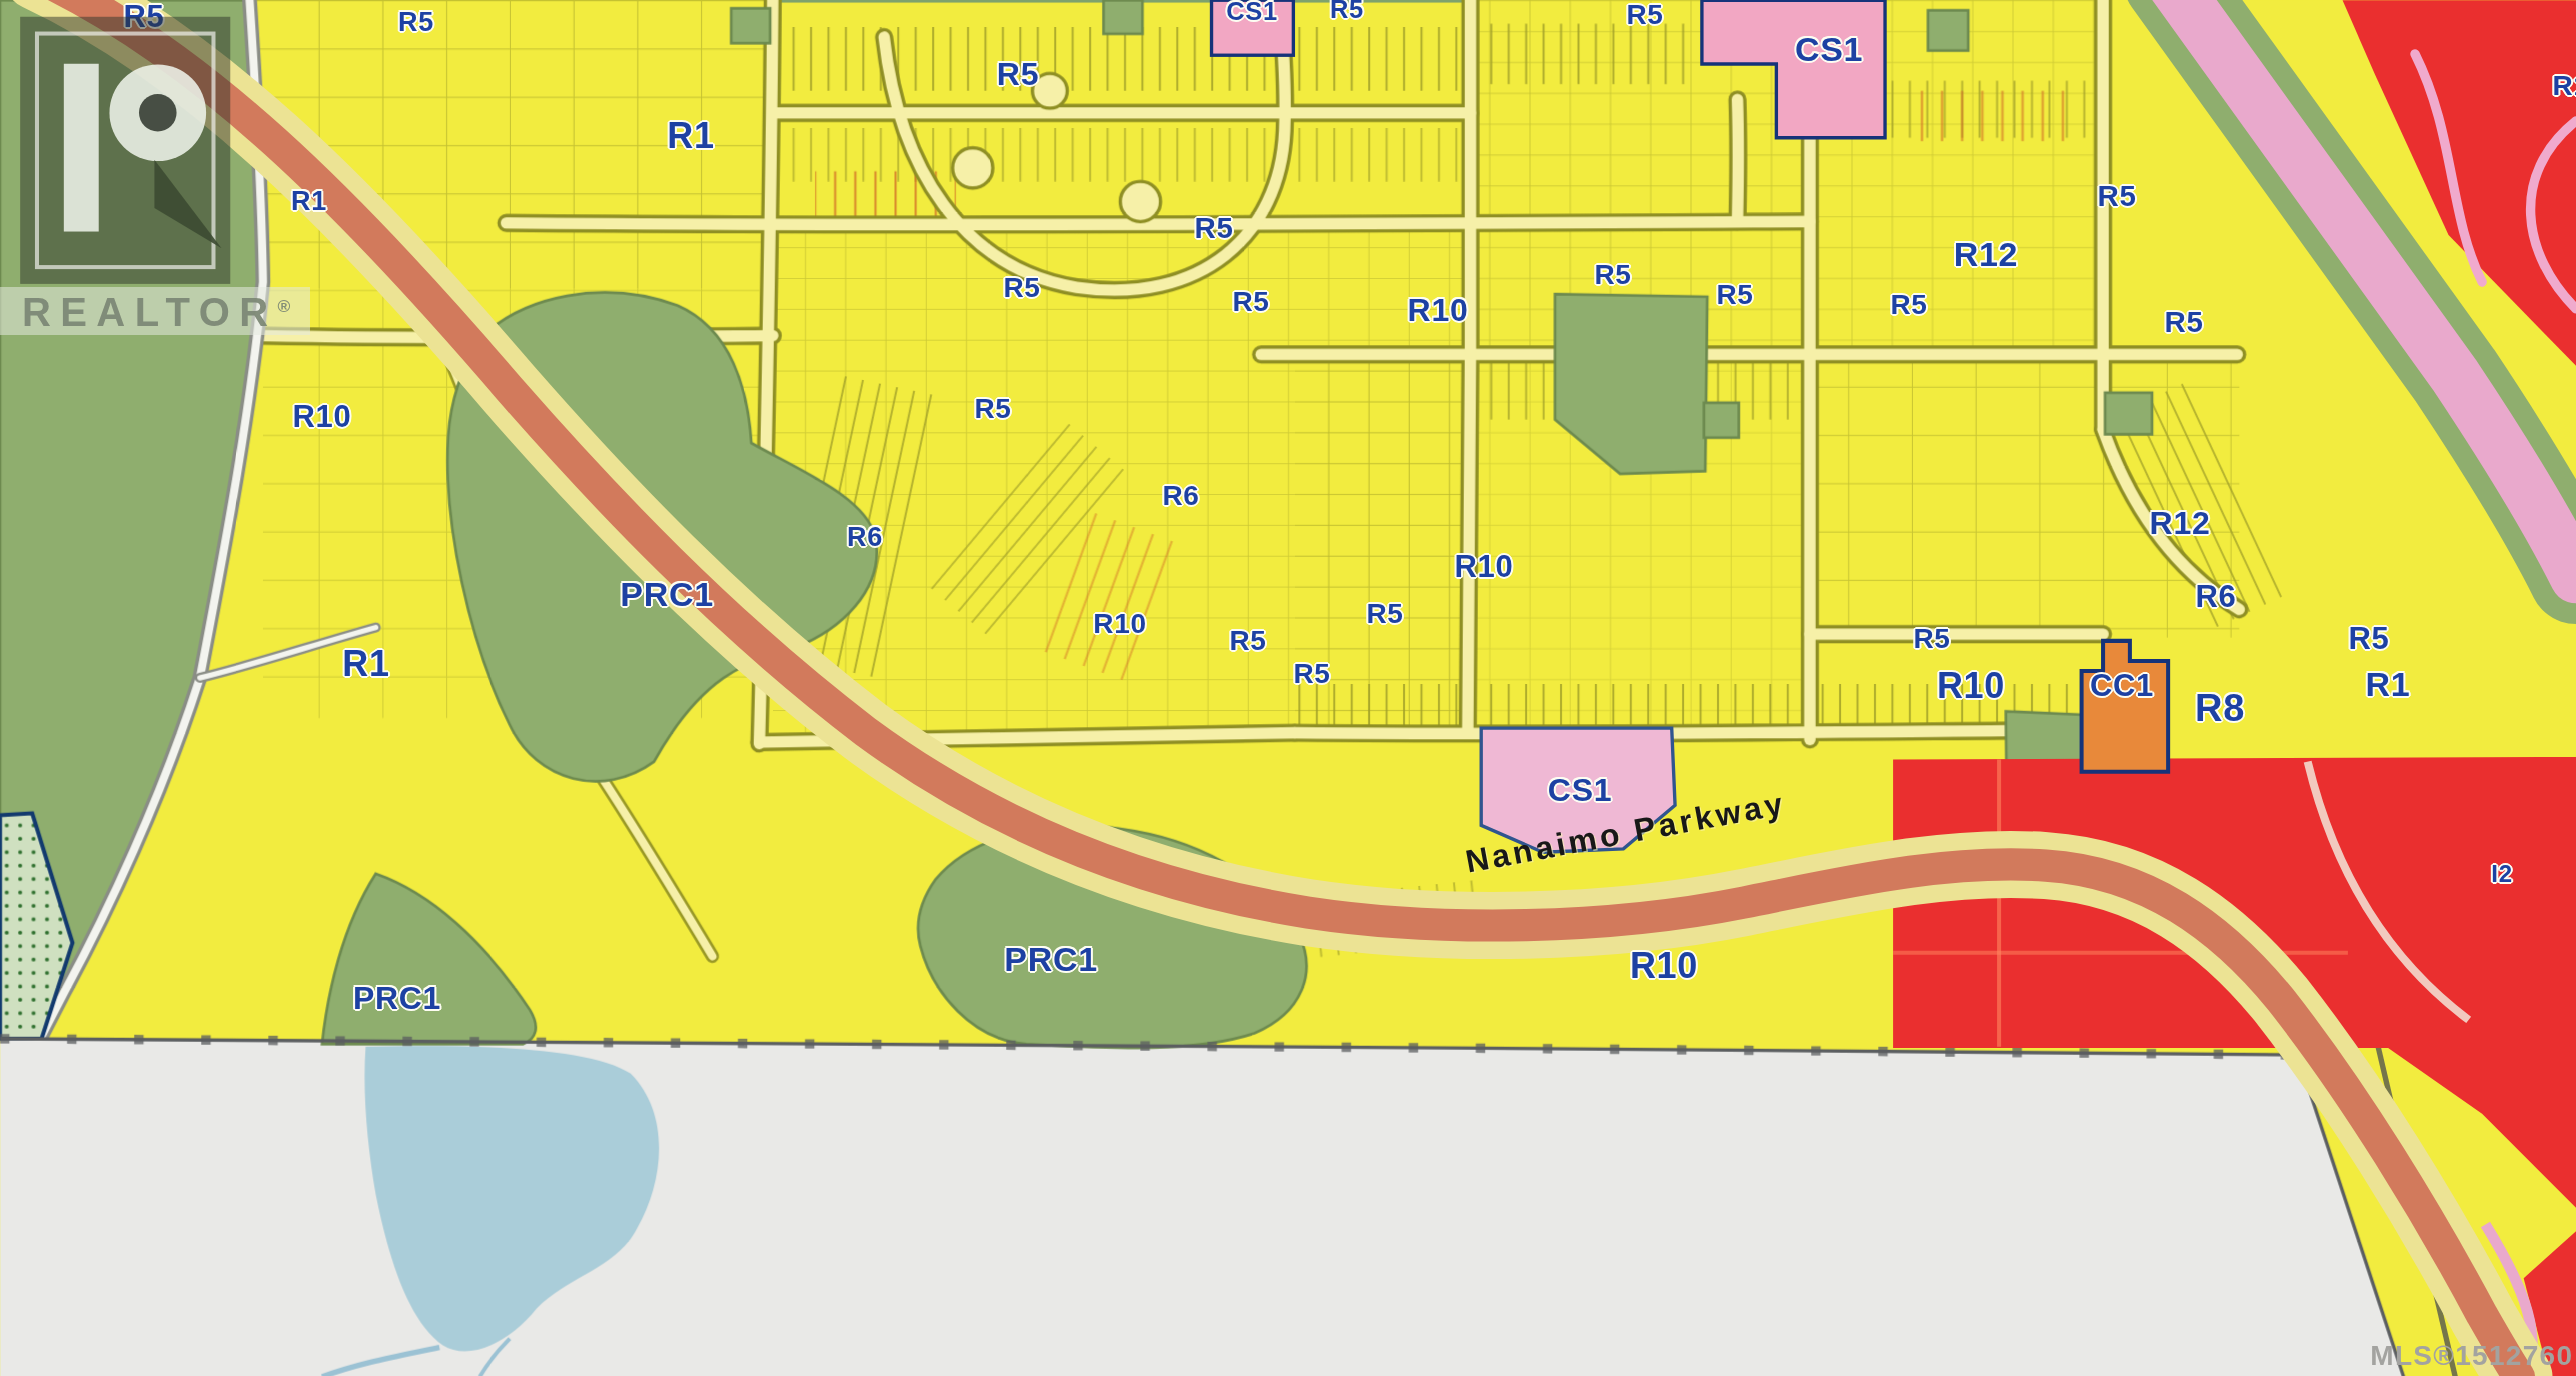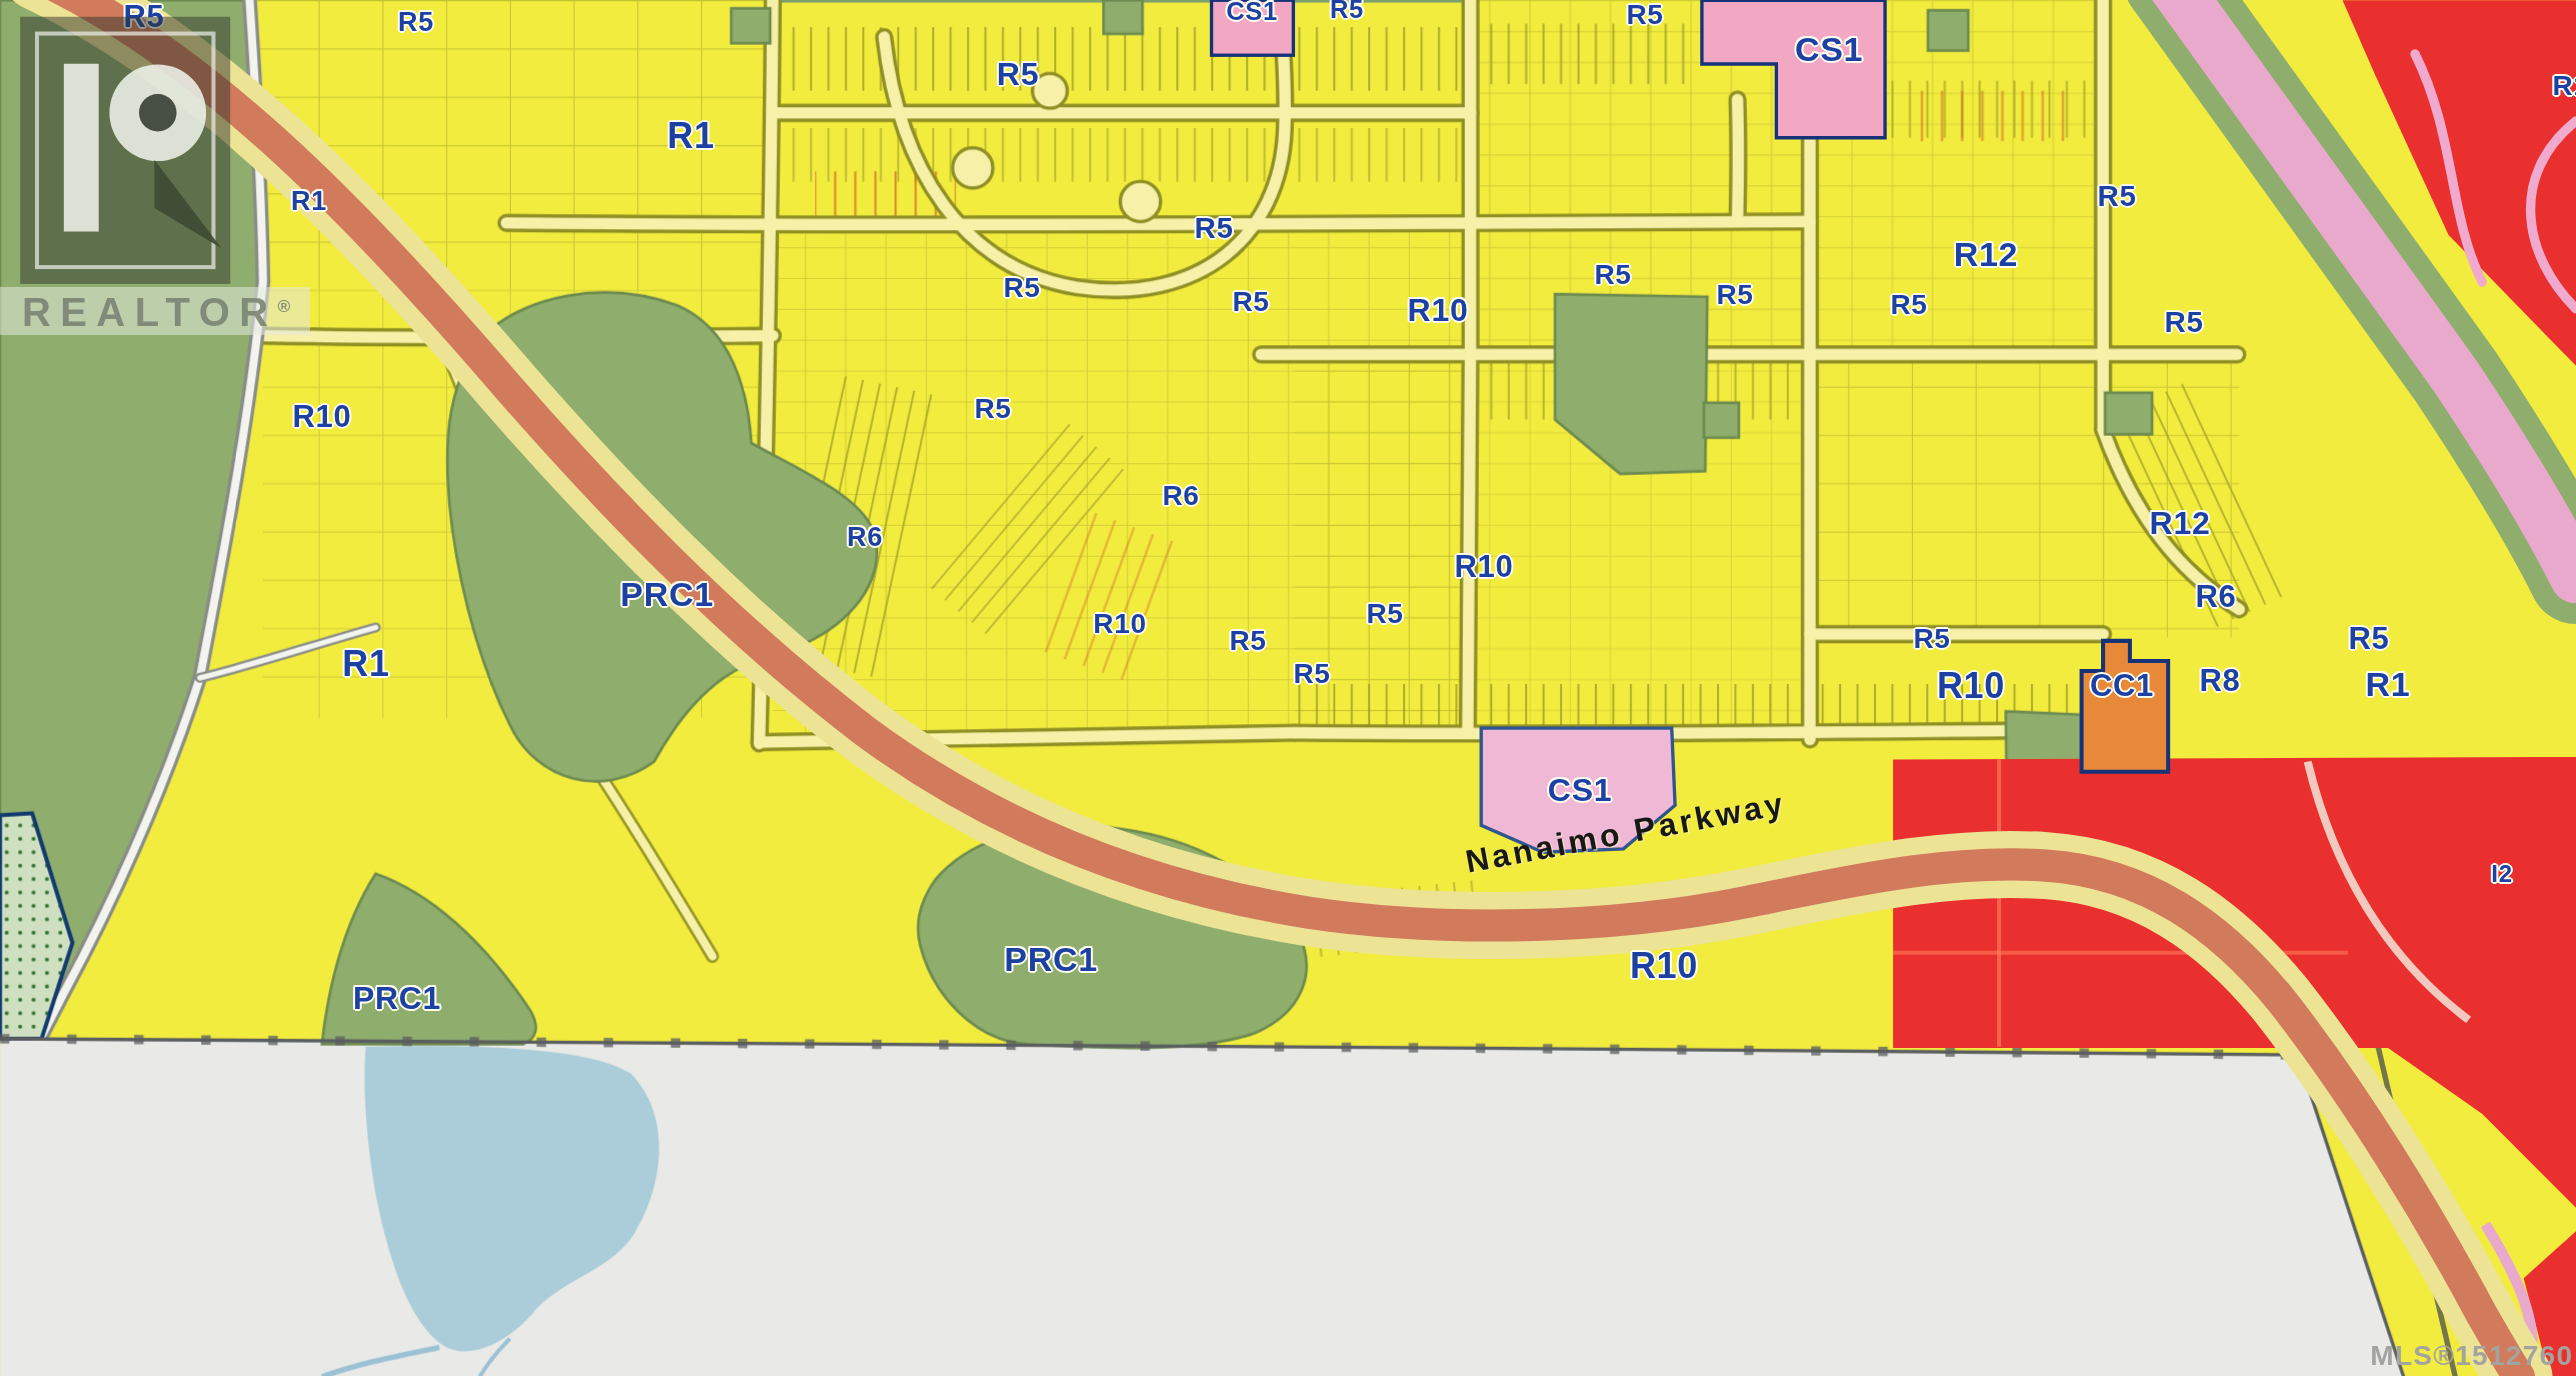--- a/index.html
+++ b/index.html
@@ -247,21 +247,21 @@
       <span class="zl" style="left: 1248px; top: 641px; font-size: 28px;">R5</span>
       <span class="zl" style="left: 1385px; top: 614px; font-size: 28px;">R5</span>
       <span class="zl" style="left: 1484px; top: 567px; font-size: 31px;">R10</span>
       <span class="zl" style="left: 1312px; top: 674px; font-size: 28px;">R5</span>
       <span class="zl" style="left: 667px; top: 594px; font-size: 34px;">PRC1</span>
       <span class="zl" style="left: 1971px; top: 686px; font-size: 36px;">R10</span>
       <span class="zl" style="left: 1932px; top: 639px; font-size: 28px;">R5</span>
       <span class="zl" style="left: 2369px; top: 639px; font-size: 31px;">R5</span>
       <span class="zl" style="left: 2216px; top: 597px; font-size: 31px;">R6</span>
       <span class="zl" style="left: 2122px; top: 686px; font-size: 31px;">CC1</span>
-      <span class="zl" style="left: 2220px; top: 681px; font-size: 31px;">R8</span>
+      <span class="zl" style="left: 2220px; top: 708px; font-size: 38px;">R8</span>
       <span class="zl" style="left: 2388px; top: 684px; font-size: 34px;">R1</span>
       <span class="zl" style="left: 1580px; top: 790px; font-size: 32px;">CS1</span>
       <span class="zl" style="left: 2502px; top: 874px; font-size: 24px;">I2</span>
       <span class="zl" style="left: 1051px; top: 959px; font-size: 34px;">PRC1</span>
       <span class="zl" style="left: 1664px; top: 966px; font-size: 36px;">R10</span>
       <span class="zl" style="left: 397px; top: 998px; font-size: 32px;">PRC1</span>
       <span class="zl" style="left: 2571px; top: 86px; font-size: 28px;">R1</span>
     </div>
 
   <div id="mls">MLS®1512760</div>

